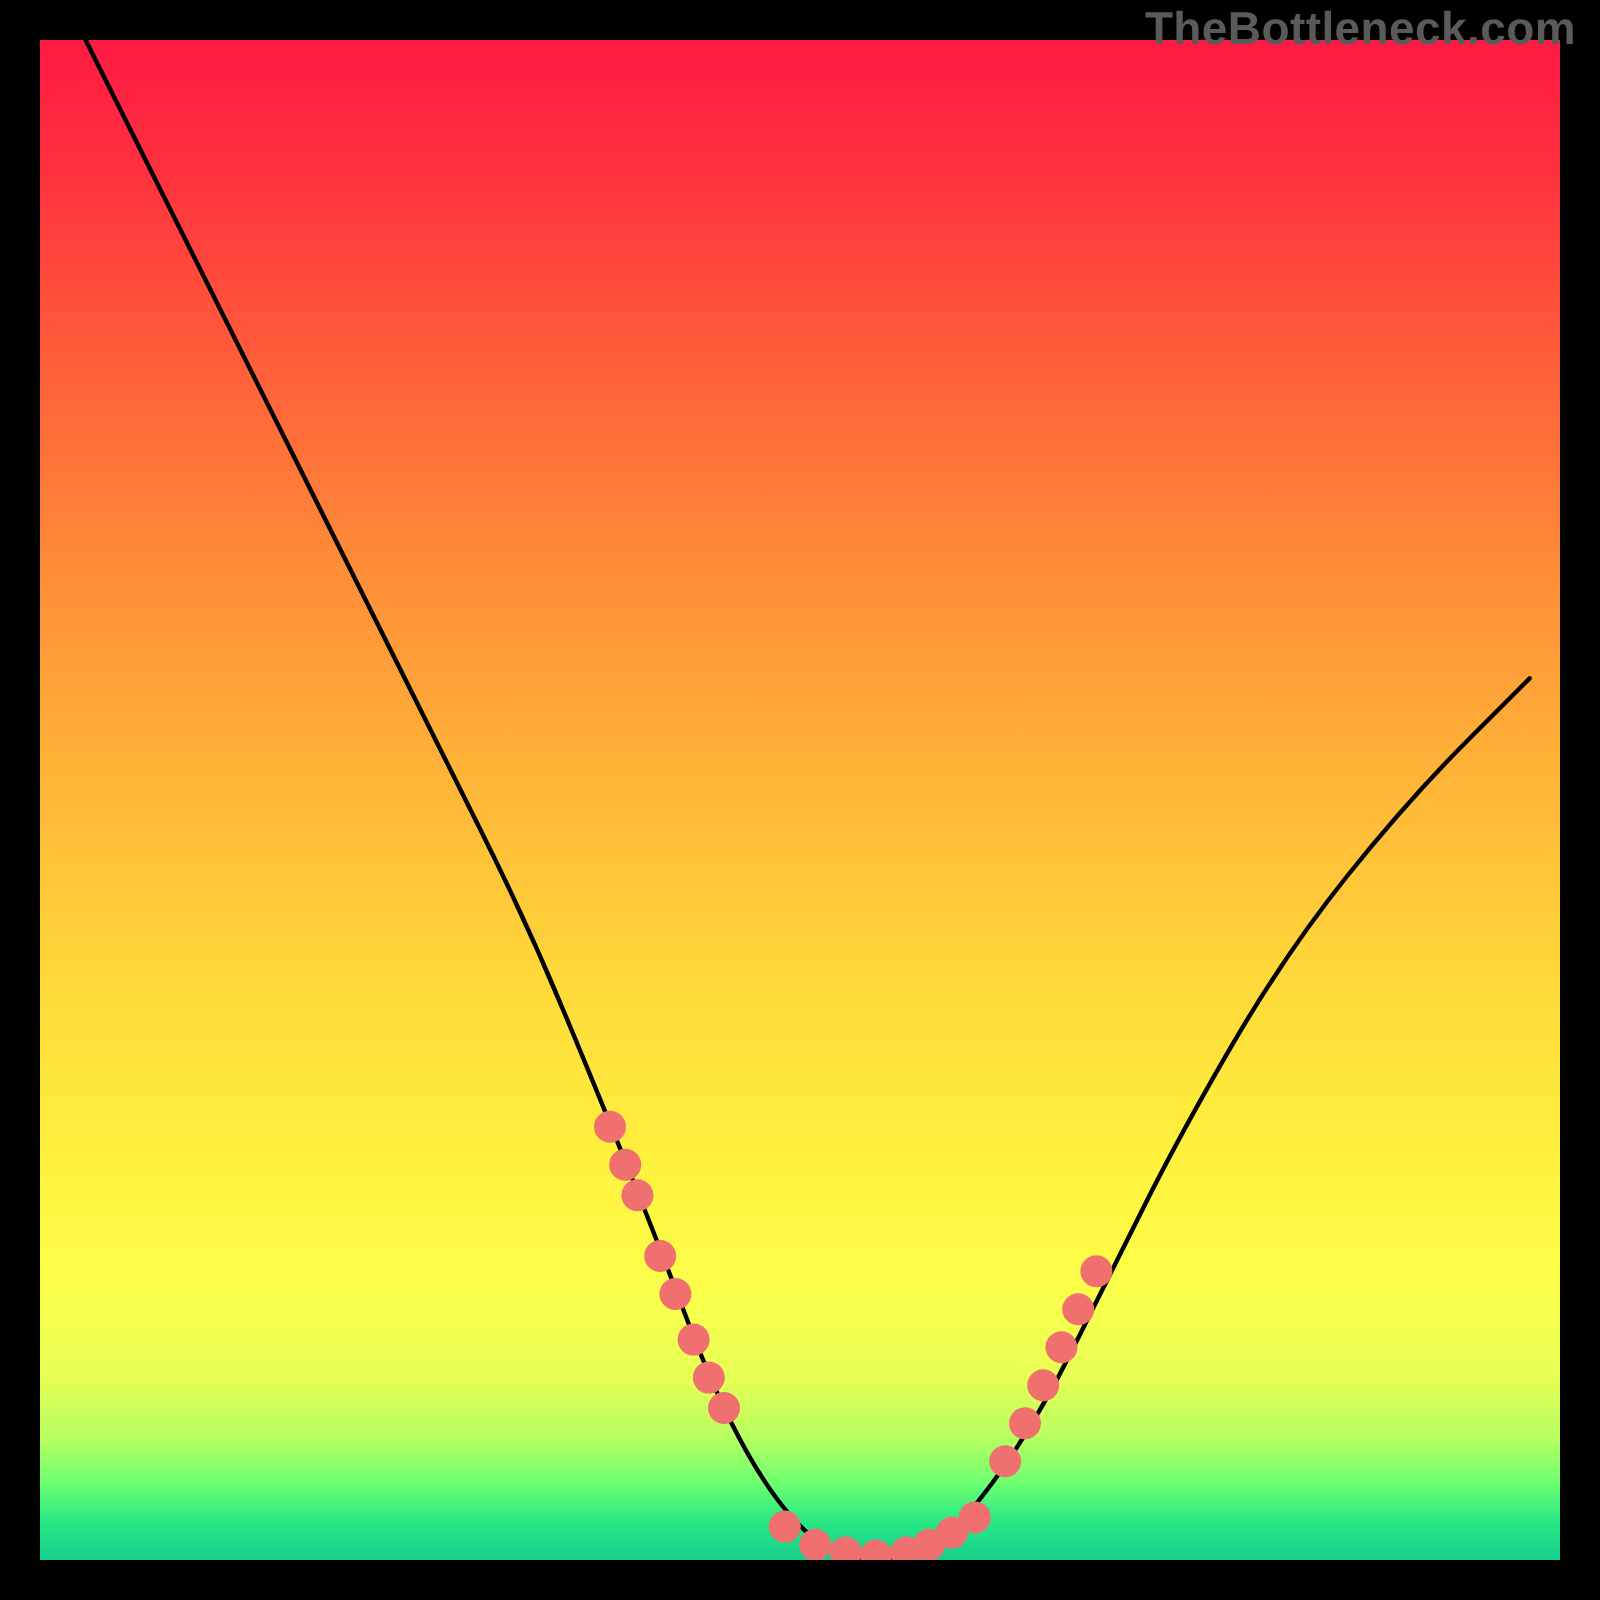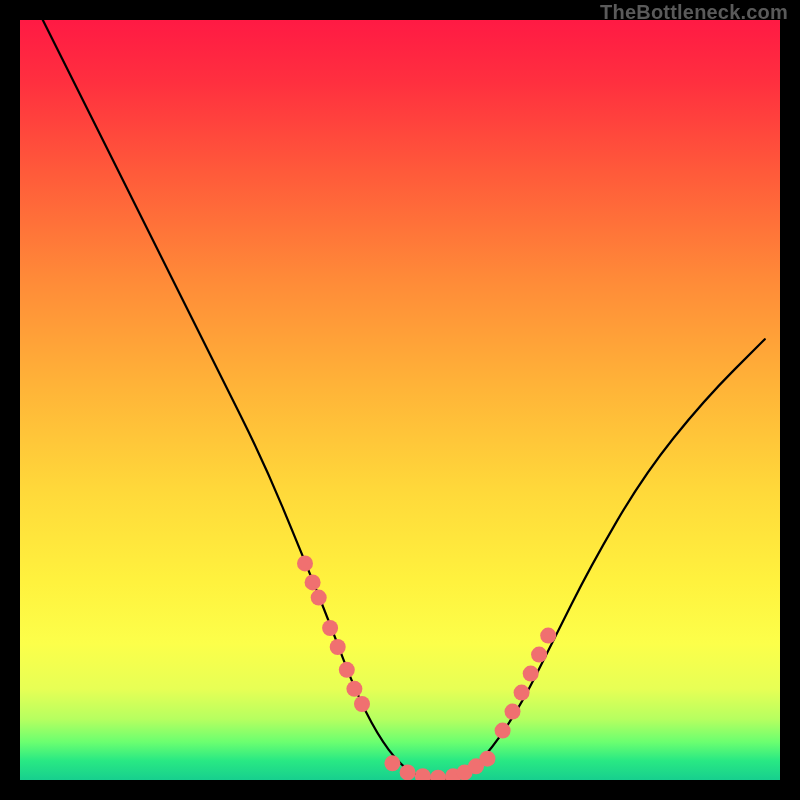--- a/index.html
+++ b/index.html
@@ -39,21 +39,21 @@
       #28e884 97.5%,
       #17cf8e 100%
     );
   }
   .attrib {
     position: absolute;
     top: 1px;
     right: 12px;
     color: #5a5a5a;
     font-family: Arial, Helvetica, sans-serif;
-    font-size: 20px;
+    font-size: 23px;
     font-weight: 600;
     letter-spacing: 0.2px;
   }
   svg.curve {
     position: absolute;
     left: 0;
     top: 0;
     width: 760px;
     height: 760px;
   }

